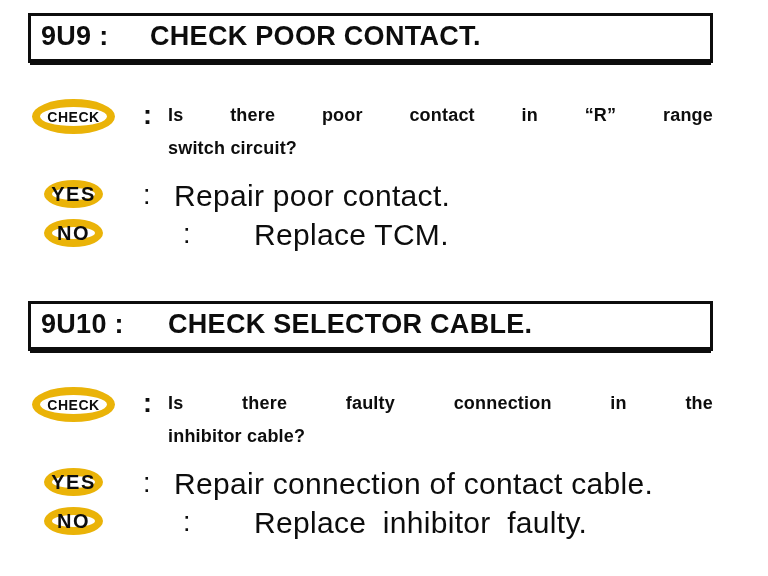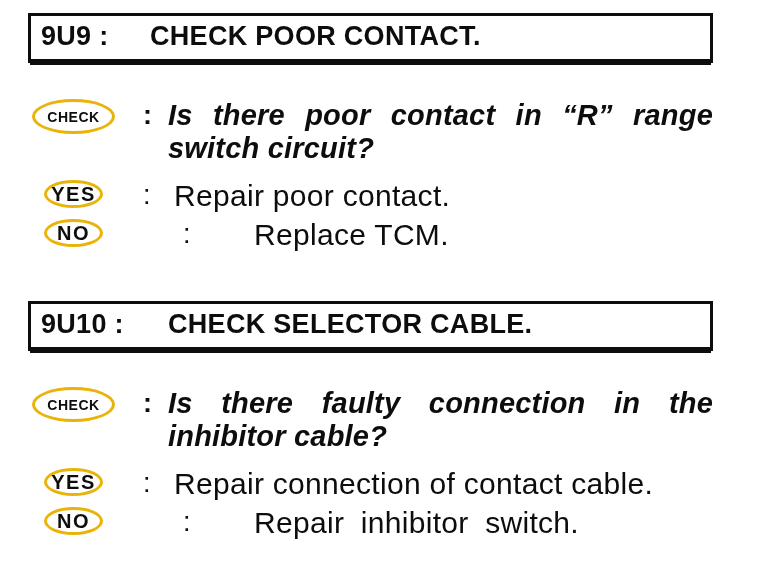--- a/index.html
+++ b/index.html
@@ -38,21 +38,21 @@
     display: grid;
     grid-template-columns: 115px 25px 1fr;
     align-items: start;
   }
   .row-q   { margin-top: 36px; }
   .row-yes { margin-top: 14px; }
   .row-no  { margin-top: 6px; gap: 40px; }
 
   .badge {
     box-sizing: border-box;
-    border: 3px solid #eab308;
+    border: 8px solid #eab308;
     border-radius: 50%;
     display: flex;
     align-items: center;
     justify-content: center;
     font-weight: 700;
     color: #0d0d0d;
     background: #ffffff;
   }
   .badge.check {
     width: 83px; height: 35px;
@@ -70,24 +70,23 @@
 
   .colon {
     font-size: 27px;
     line-height: 33px;
   }
   .question .colon { font-weight: 700; }
   .answer   .colon { font-weight: 400; }
 
   .text { min-width: 0; }
   .question .text {
-    font-size: 29px;
+    font-size: 18px;
     line-height: 33px;
     font-weight: 700;
-    font-style: italic;
     letter-spacing: 0.2px;
   }
   .q-just {
     text-align: justify;
     text-align-last: justify;
   }
   .answer .text {
     font-size: 30px;
     line-height: 33px;
     font-weight: 400;
@@ -144,17 +143,17 @@
 
     <div class="row answer row-yes">
       <span class="badge yesno">YES</span>
       <span class="colon">:</span>
       <div class="text">Repair connection of contact cable.</div>
     </div>
 
     <div class="row answer row-no">
       <span class="badge yesno">NO</span>
       <span class="colon">:</span>
-      <div class="text ws-wide">Repair inhibitor switch.</div>
+      <div class="text ws-wide">Replace inhibitor faulty.</div>
     </div>
   </section>
 
 </div>
 
 </body></html>

